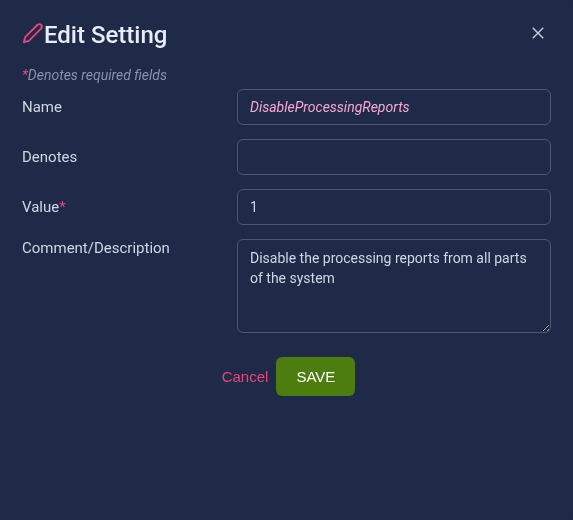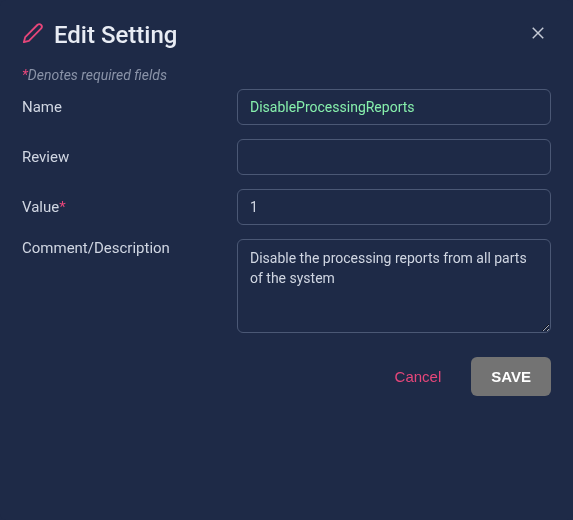--- a/index.html
+++ b/index.html
@@ -24,21 +24,20 @@
     }
     .header {
       display: flex;
       align-items: center;
       justify-content: space-between;
       margin-bottom: 18px;
     }
     .header-left {
       display: flex;
       align-items: center;
-      gap: 10px;
     }
     .header-left svg {
       width: 22px;
       height: 22px;
     }
     .title {
       color: #e8ecf4;
       font-size: 24px;
       font-weight: 500;
     }
@@ -91,48 +90,49 @@
       padding: 9px 12px;
       color: #d0d6e2;
       font-size: 14px;
       font-family: inherit;
       outline: none;
     }
     .input {
       height: 36px;
     }
     .input:disabled {
-      color: #86efac;
+      color: #f9a8d4;
+      font-style: italic;
     }
     .textarea {
       height: 94px;
       resize: both;
       line-height: 1.4;
     }
     .footer {
       display: flex;
-      justify-content: flex-end;
+      justify-content: center;
       align-items: center;
-      gap: 26px;
+      gap: 4px;
       margin-top: 24px;
     }
     .btn-cancel {
       background: none;
       border: none;
       color: #e6467a;
       font-size: 15px;
       cursor: pointer;
       padding: 8px 4px;
     }
     .btn-save {
-      background: #737373;
+      background: #4d7c0f;
       border: none;
       color: #ffffff;
       font-size: 15px;
-      font-weight: 700;
+      font-weight: 400;
       padding: 11px 20px;
       border-radius: 6px;
       cursor: pointer;
     }
   </style>
 </head>
 <body>
 
 <div class="modal">
 
@@ -161,21 +161,21 @@
 
   <div class="form">
 
     <div class="form-row">
       <label class="label">Name</label>
       <input class="input" type="text" disabled="" value="DisableProcessingReports" style="">
     </div>
 
 
     <div class="form-row">
-      <label class="label">Review</label>
+      <label class="label">Denotes</label>
       <input class="input" type="text" value="" style="">
     </div>
 
 
     <div class="form-row">
       <label class="label"><span>Value</span><span class="required-asterisk">*</span></label>
       <input class="input" type="text" value="1" style="">
     </div>
 
     <div class="form-row textarea-row">

